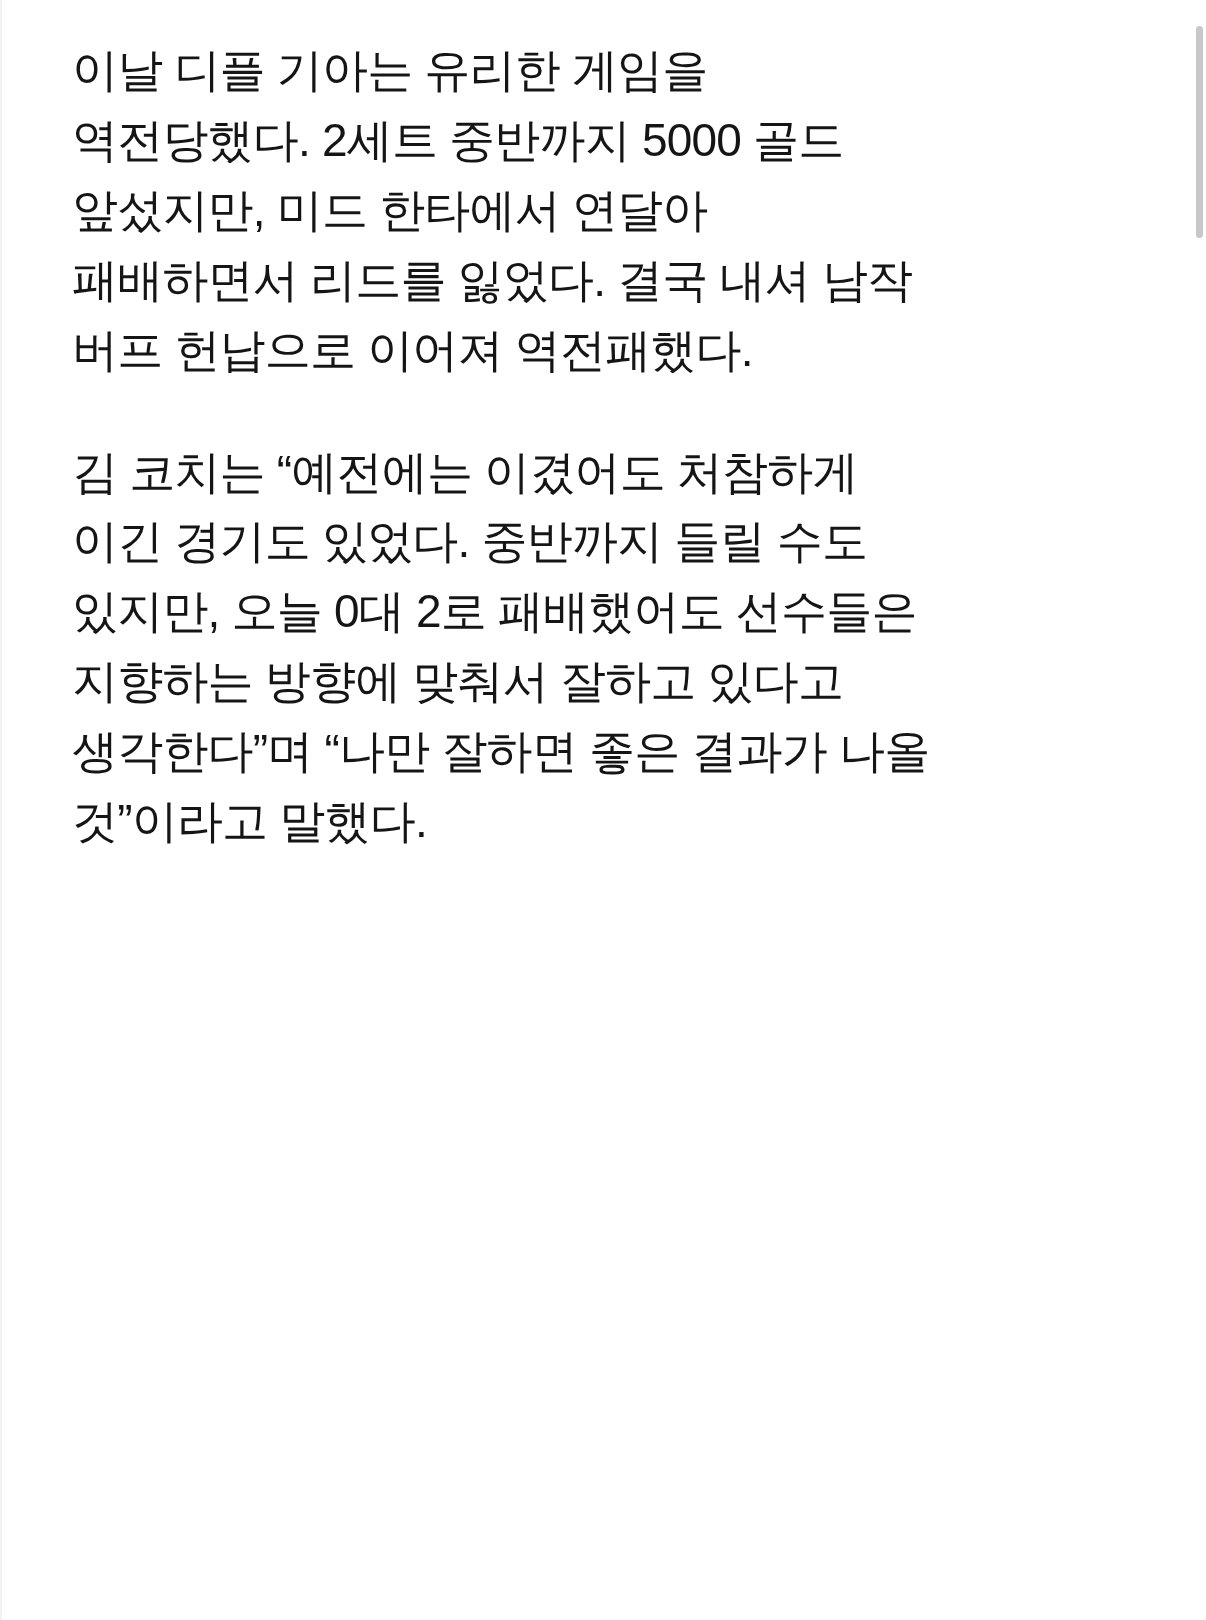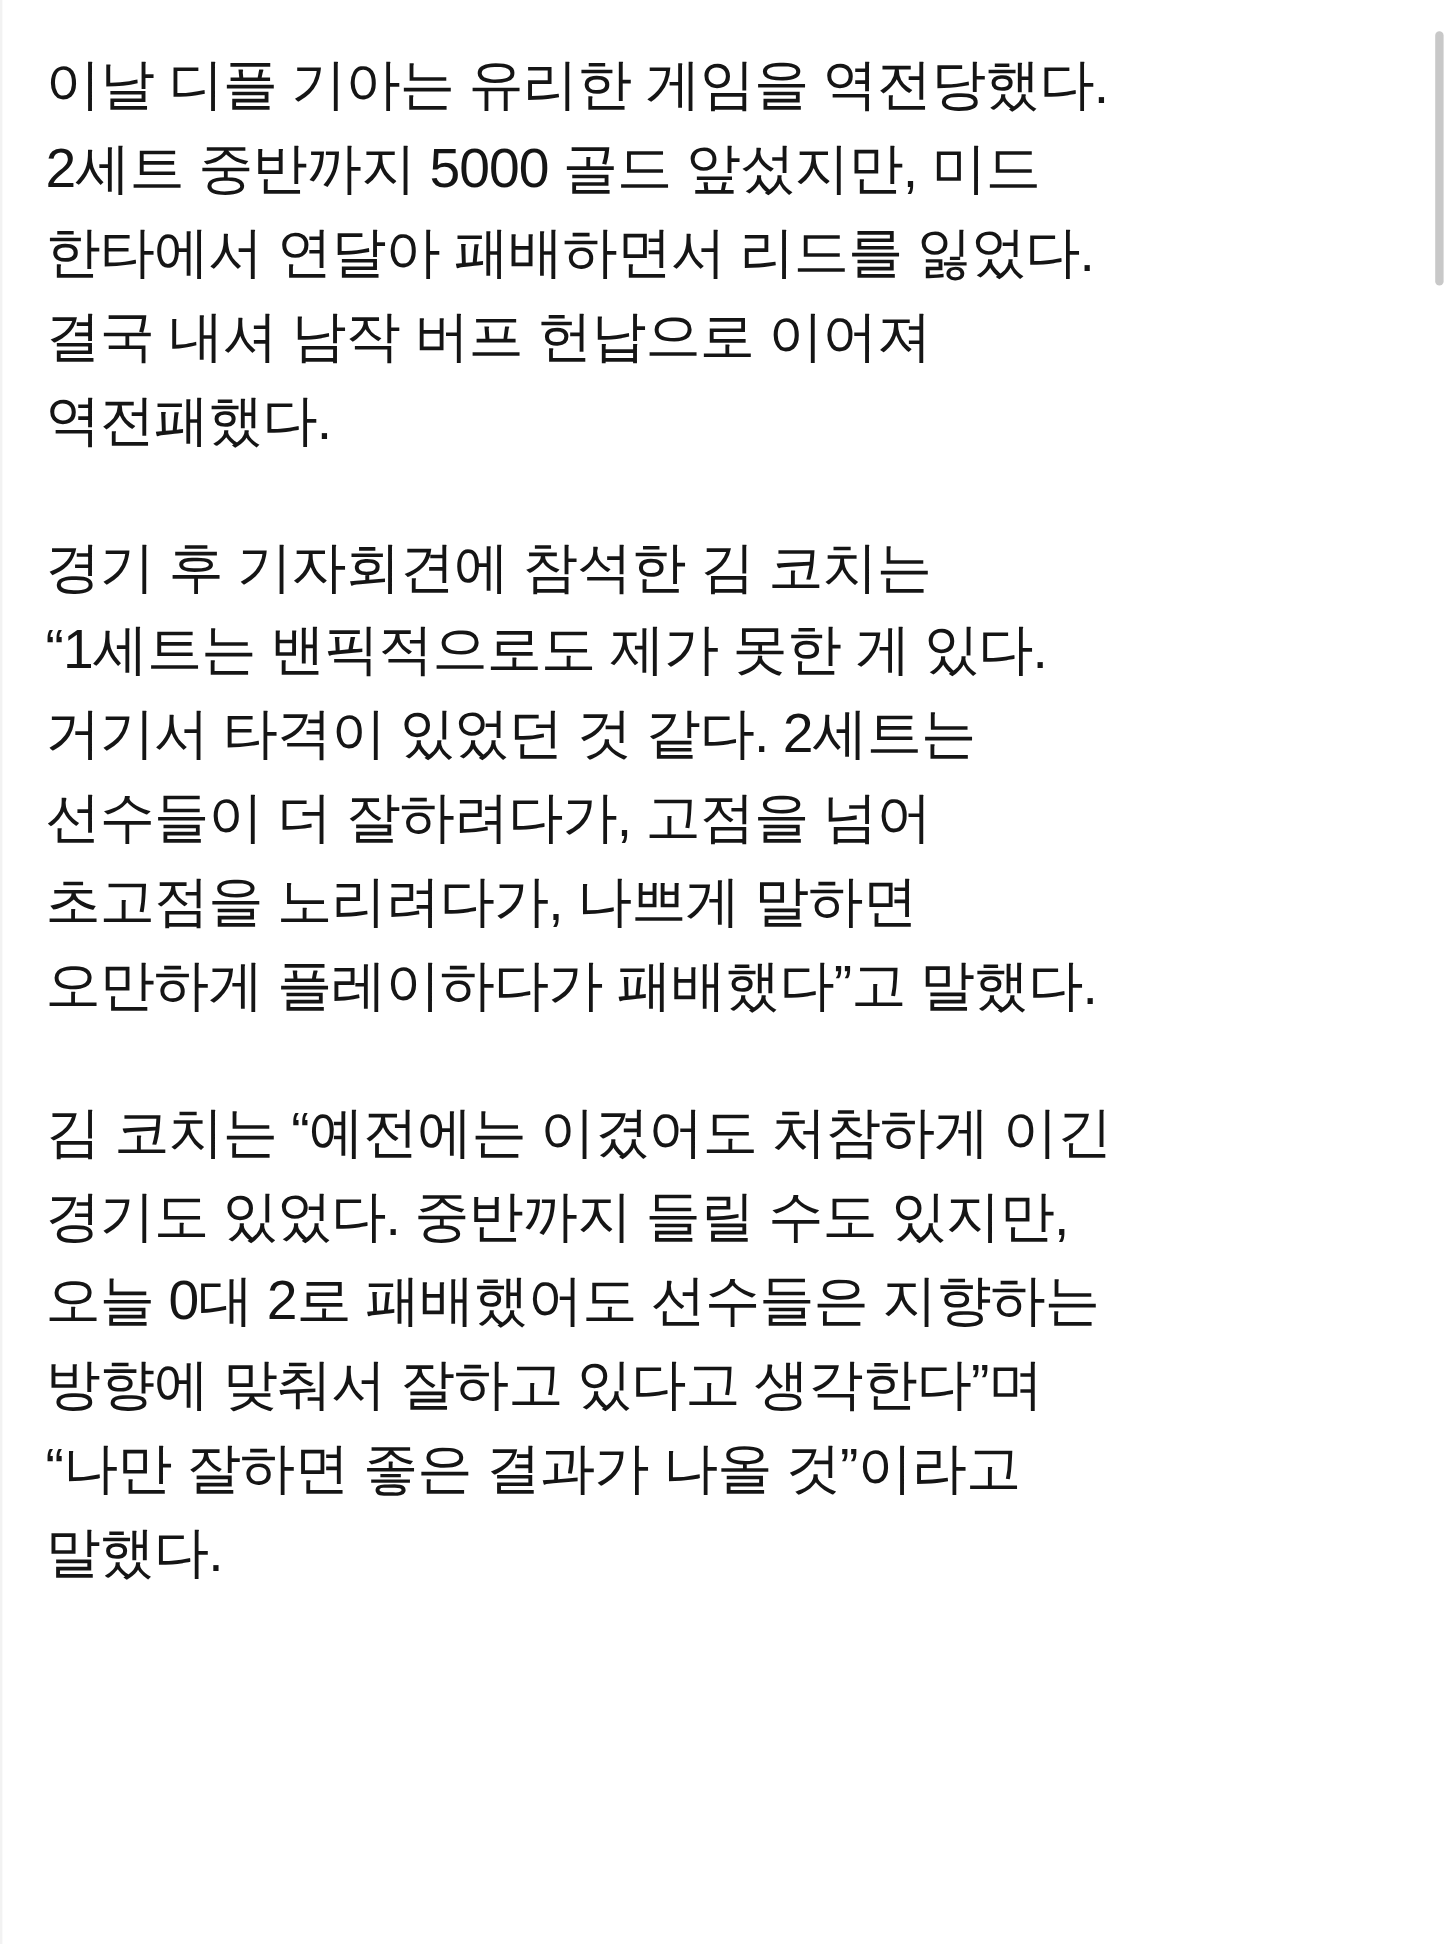--- a/index.html
+++ b/index.html
@@ -11,21 +11,21 @@
     width: 1206px;
     height: 1620px;
     font-family: "Liberation Sans", "DejaVu Sans", sans-serif;
     color: #111111;
     position: relative;
     overflow: hidden;
   }
 
   .article {
     box-sizing: border-box;
-    padding: 36px 110px 0 38px;
+    padding: 36px 110px 0 72px;
     width: 1046px;
   }
 
   .para {
     font-size: 46px;
     line-height: 1.52;
     letter-spacing: -0.8px;
     color: #151515;
     margin: 0 0 52px 0;
     word-break: keep-all;
@@ -65,19 +65,18 @@
     background: #f2f2f2;
   }
 </style>
 </head>
 <body>
 
 <div class="page-edge"></div>
 
 <div class="article">
   <p class="para">이날 디플 기아는 유리한 게임을 역전당했다. 2세트 중반까지 5000 골드 앞섰지만, 미드 한타에서 연달아 패배하면서 리드를 잃었다. 결국 내셔 남작 버프 헌납으로 이어져 역전패했다.</p>
-  <p class="para">경기 후 기자회견에 참석한 김 코치는 “1세트는 밴픽적으로도 제가 못한 게 있다. 거기서 타격이 있었던 것 같다. 2세트는 선수들이 더 잘하려다가, 고점을 넘어 초고점을 노리려다가, 나쁘게 말하면 오만하게 플레이하다가 패배했다”고 말했다.</p>
   <p class="para">김 코치는 “예전에는 이겼어도 처참하게 이긴 경기도 있었다. 중반까지 들릴 수도 있지만, 오늘 0대 2로 패배했어도 선수들은 지향하는 방향에 맞춰서 잘하고 있다고 생각한다”며 “나만 잘하면 좋은 결과가 나올 것”이라고 말했다.</p>
 </div>
 
 <div class="scrollbar-track">
   <div class="scrollbar-thumb"></div>
 </div>
 
 </body></html>

